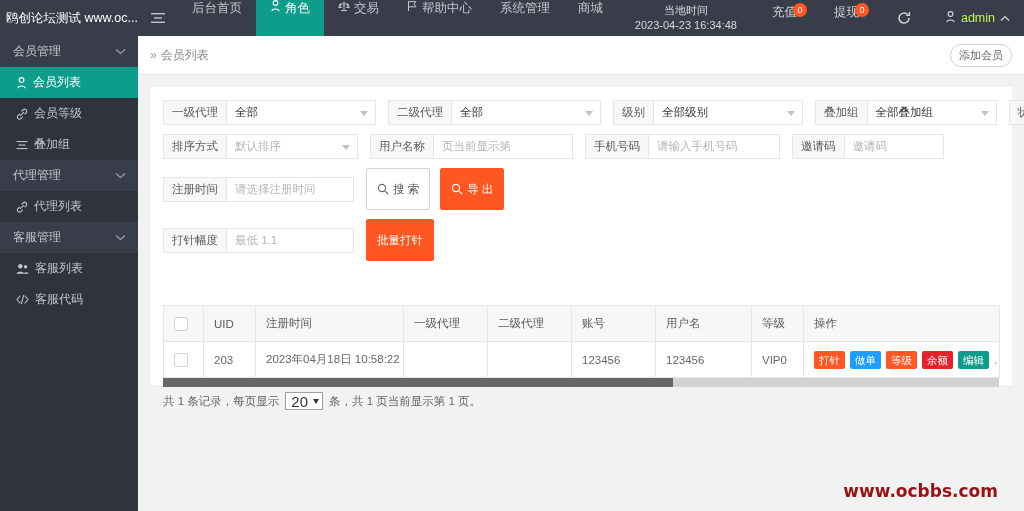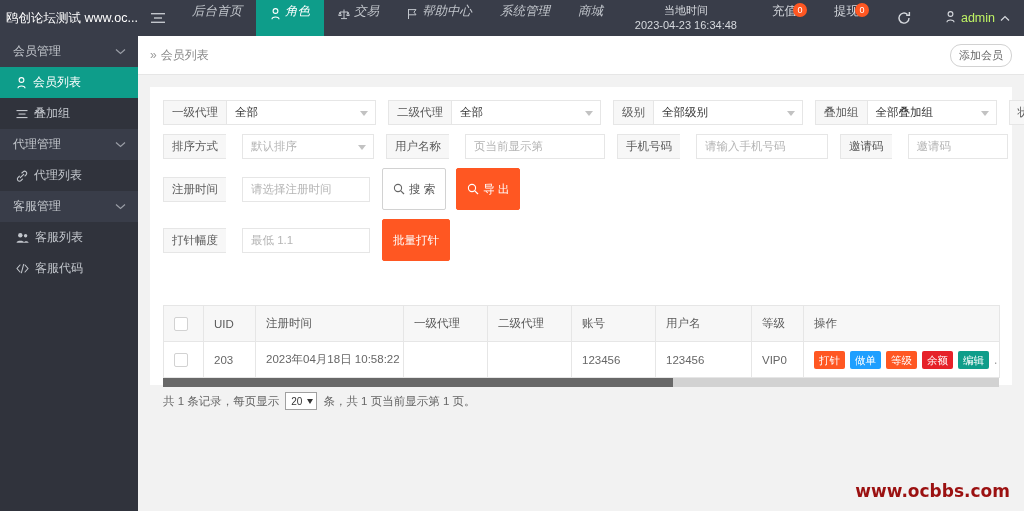--- a/index.html
+++ b/index.html
@@ -23,37 +23,37 @@
     width: 138px; height: 36px; display: flex; align-items: center;
     padding-left: 6px; color: #ffffff; font-size: 12.5px; white-space: nowrap;
     overflow: hidden;
   }
   .hamburger {
     width: 40px; display: flex; align-items: center; justify-content: center;
     color: #c2c6cc; font-size: 14px;
   }
   .navitems { display: flex; align-items: stretch; }
   .navitem {
-    display: flex; align-items: flex-end; gap: 4px;
-    padding: 16px 14px; color: #c2c6cc; font-size: 12.5px; white-space: nowrap; font-style: italic;
+    display: flex; align-items: flex-start; gap: 4px;
+    padding: 0 14px; color: #c2c6cc; font-size: 12.5px; white-space: nowrap;
   }
   .navitem.active { background: #0E9D8A; color: #ffffff; }
   .navitem svg { display:block; }
 
   .spacer { flex: 1 1 auto; }
 
   .rightzone { display: flex; align-items: stretch; gap: 13px; }
   .timebox {
     display: flex; flex-direction: column; align-items: center; justify-content: center;
     padding: 0 10px; color: #d6d9de; font-size: 11px; line-height: 1.35;
     white-space: nowrap;
   }
   .badgebtn {
-    position: relative; display: flex; align-items: flex-end; justify-content: center;
-    padding: 16px 12px; color: #d6d9de; font-size: 12.5px; white-space: nowrap;
+    position: relative; display: flex; align-items: flex-start; justify-content: center;
+    padding: 4px 12px; color: #d6d9de; font-size: 12.5px; white-space: nowrap;
   }
   .badge {
     position: absolute; top: 3px; right: 2px;
     min-width: 14px; height: 14px; line-height: 14px; padding: 0 3px;
     border-radius: 8px; background: #FF5722; color: #fff;
     font-size: 9px; text-align: center;
   }
   .iconbtn {
     display: flex; align-items: center; justify-content: center;
     width: 40px; color: #d6d9de; font-size: 14px;
@@ -112,21 +112,21 @@
   .flabel {
     display: flex; align-items: center; padding: 0 8px;
     height: 25px; background: #F7F7F7; border: 1px solid #e6e6e6;
     border-right: none; color: #5a5a5a; font-size: 11.5px; white-space: nowrap;
   }
   .fcontrol {
     position: relative; height: 25px; border: 1px solid #e6e6e6;
     background: #fff; display: flex; align-items: center;
     padding: 0 8px; font-size: 11.5px; color: #333; white-space: nowrap;
   }
-  .fcontrol.ph { color: #b5b5b5; margin-left: 16px; }
+  .fcontrol.ph { color: #b5b5b5; }
   .fcontrol .caret {
     position: absolute; right: 7px; top: 50%; margin-top: -2px;
     width: 0; height: 0; border-left: 4px solid transparent;
     border-right: 4px solid transparent; border-top: 5px solid #c2c2c2;
   }
   .btn {
     height: 42px; display: inline-flex; align-items: center; gap: 4px;
     padding: 12px 10px; border-radius: 2px; font-size: 11.5px; white-space: nowrap;
   }
   .btn-default { background: #fff; border: 1px solid #d2d2d2; color: #555; }
@@ -163,29 +163,29 @@
 
   .pager {
     position: absolute; left: 13px; width: 820px;
     font-size: 11.5px; color: #666;
     display: flex; align-items: center; gap: 2px;
   }
   .pagesel {
     display: inline-flex; align-items: center; gap: 5px;
     height: 18px; padding: 0 3px 0 5px; margin: 0 4px;
     border: 1px solid #a0a0a0; background: #fff;
-    font-size: 10px; color: #333;
+    font-size: 15px; color: #333;
   }
   .pagesel .caret {
     width: 0; height: 0; border-left: 3.5px solid transparent;
     border-right: 3.5px solid transparent; border-top: 5px solid #333;
   }
 
   .watermark {
-    position: absolute; right: 14px; bottom: 10px;
+    position: absolute; right: 26px; bottom: 10px;
     color: #9B1111; font-size: 17px; font-weight: bold;
     font-family: "DejaVu Sans", sans-serif;
   }
 </style>
 </head>
 <body>
 
 <div class="app">
 
   <div class="topbar">
@@ -292,20 +292,28 @@
     <div class="sb-item active">
       <span>
         <svg width="11" height="12" viewBox="0 0 11 12">
             <circle cx="5.5" cy="3" r="2.4" stroke="#fff" stroke-width="1.1" fill="none"></circle>
             <path d="M2 11.2 C2 8.2 9 8.2 9 11.2" stroke="#fff" stroke-width="1.1" fill="none"></path>
           </svg>
       </span>
       <span>会员列表</span>
     </div>
 
+    <div class="sb-item">
+      <span>
+        <svg width="12" height="12" viewBox="0 0 12 12">
+            <path d="M4.3 7.7 7.7 4.3M3.4 6.2 2 7.6a2.1 2.1 0 0 0 3 3l1.4-1.4M9 5.9l1.1-1.1a2.1 2.1 0 0 0-3-3L5.9 3" stroke="#c2c6cc" stroke-width="1.1" fill="none" stroke-linecap="round"></path>
+          </svg>
+      </span>
+      <span>会员等级</span>
+    </div>
 
     <div class="sb-item">
       <span>
         <svg width="12" height="12" viewBox="0 0 12 12">
             <rect x="0.5" y="2" width="11" height="1.1" fill="#c2c6cc"></rect>
             <rect x="2.5" y="5.5" width="7" height="1.1" fill="#c2c6cc"></rect>
             <rect x="0.5" y="9" width="11" height="1.1" fill="#c2c6cc"></rect>
           </svg>
       </span>
       <span>叠加组</span>

